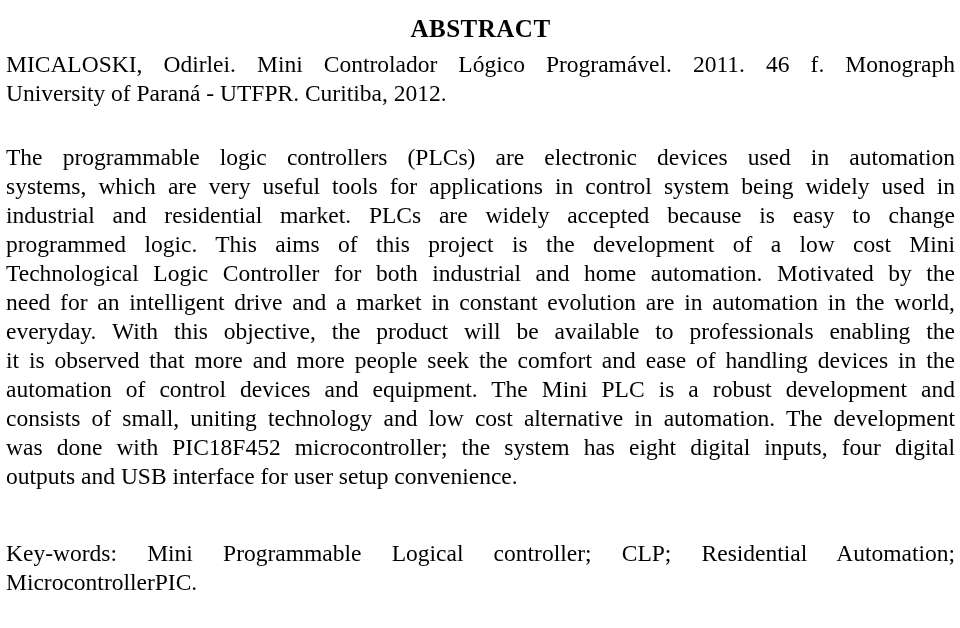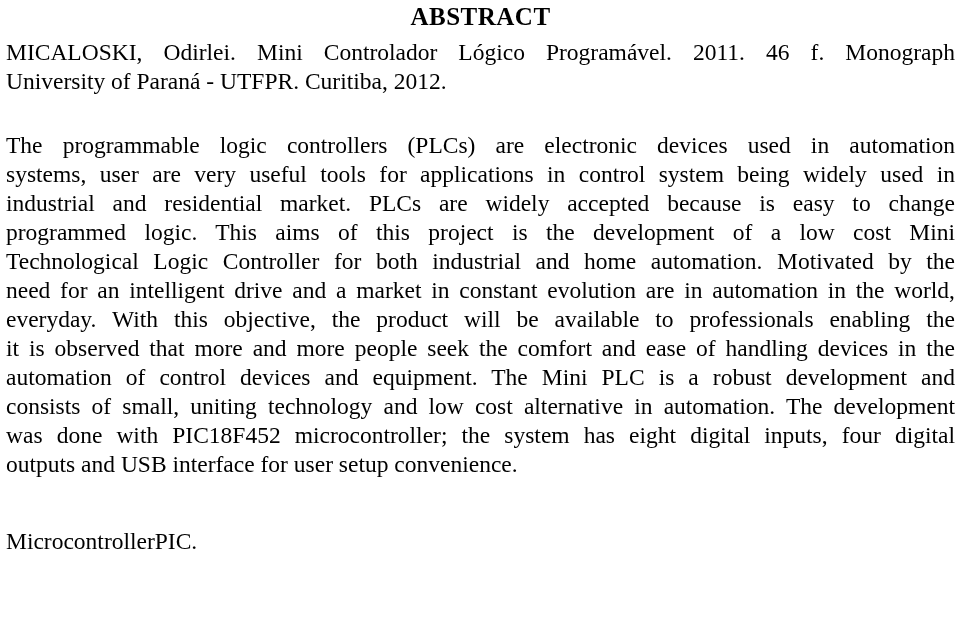--- a/index.html
+++ b/index.html
@@ -25,21 +25,21 @@
     padding: 0 5px 0 6px;
   }
 
   
   .doc-title {
     text-align: center;
     font-weight: bold;
     font-size: 25px;
     line-height: 30px;
     letter-spacing: 0.5px;
-    margin: 2px 0 0 0;
+    margin: 14px 0 0 0;
     padding: 0;
   }
 
   
   .block {
     text-align: justify;
     text-justify: inter-word;
     font-size: 23.5px;
     line-height: 29px;
     margin: 0;
@@ -76,30 +76,31 @@
 
   <h1 class="doc-title">ABSTRACT</h1>
 
   <div class="block citation">
     <span class="line">MICALOSKI, Odirlei. Mini Controlador Lógico Programável. 2011. 46 f. Monograph</span>
     <span class="line ragged">University of Paraná - UTFPR. Curitiba, 2012.</span>
   </div>
 
   <div class="block body-text">
     <span class="line">The programmable logic controllers (PLCs) are electronic devices used in automation</span>
-    <span class="line">systems, user are very useful tools for applications in control system being widely used in</span>
+    <span class="line">systems, which are very useful tools for applications in control system being widely used in</span>
     <span class="line">industrial and residential market. PLCs are widely accepted because is easy to change</span>
     <span class="line">programmed logic. This aims of this project is the development of a low cost Mini</span>
     <span class="line">Technological Logic Controller for both industrial and home automation. Motivated by the</span>
     <span class="line">need for an intelligent drive and a market in constant evolution are in automation in the world,</span>
     <span class="line">everyday. With this objective, the product will be available to professionals enabling the</span>
     <span class="line">it is observed that more and more people seek the comfort and ease of handling devices in the</span>
     <span class="line">automation of control devices and equipment. The Mini PLC is a robust development and</span>
     <span class="line">consists of small, uniting technology and low cost alternative in automation. The development</span>
     <span class="line">was done with PIC18F452 microcontroller; the system has eight digital inputs, four digital</span>
     <span class="line ragged">outputs and USB interface for user setup convenience.</span>
   </div>
 
   <div class="block keywords">
+    <span class="line">Key-words: Mini Programmable Logical controller; CLP; Residential Automation;</span>
     <span class="line ragged">MicrocontrollerPIC.</span>
   </div>
 
 </div>
 
 </body></html>

